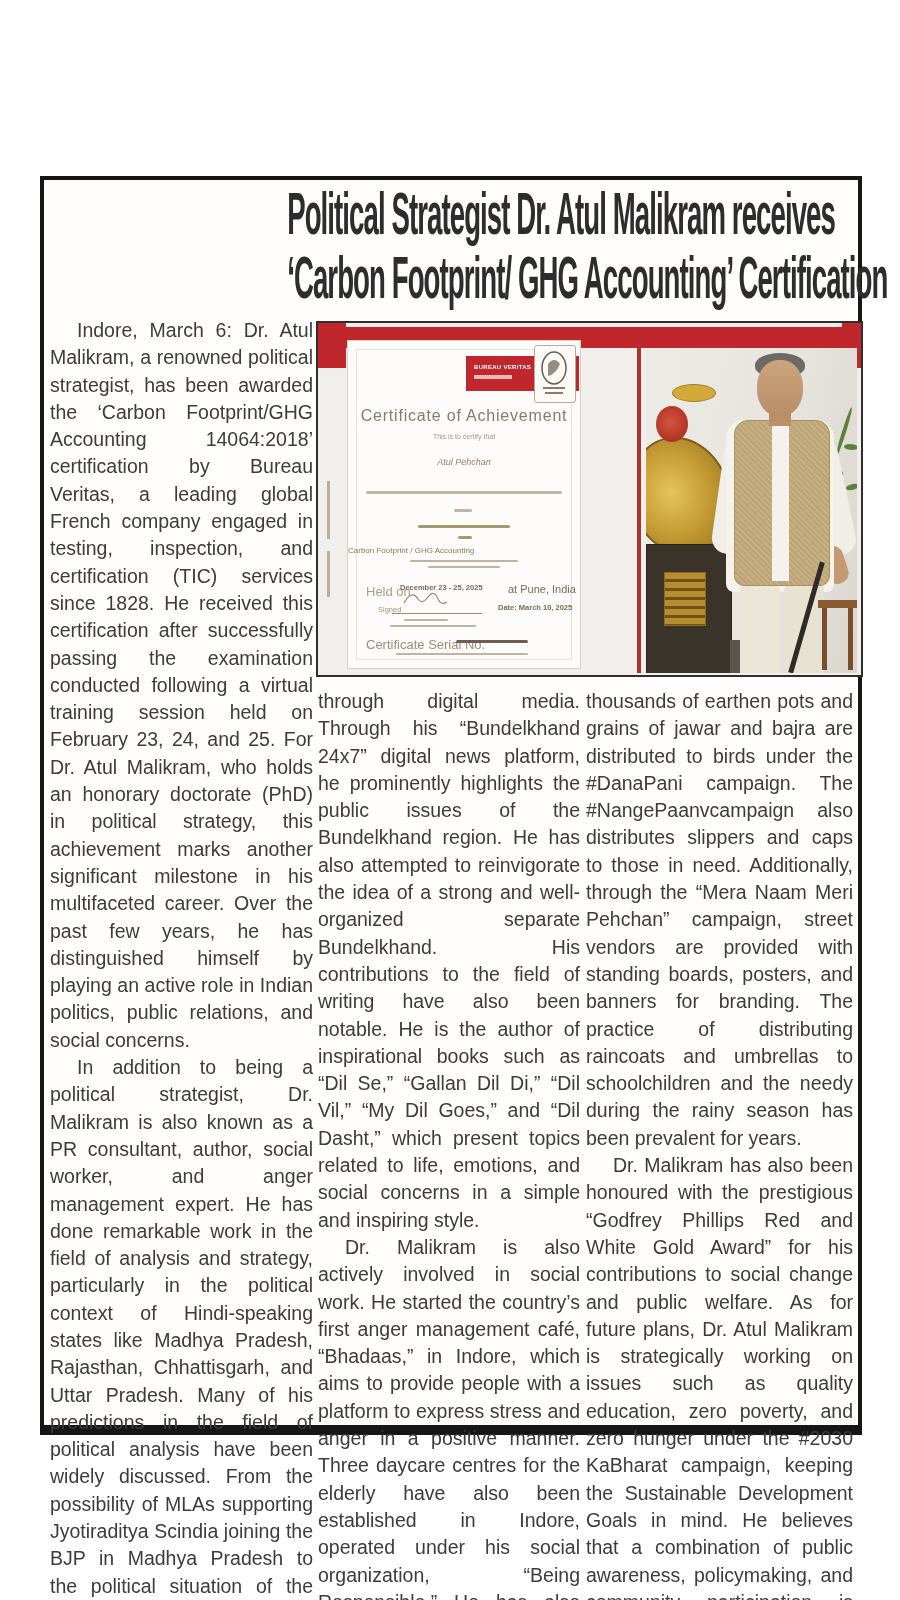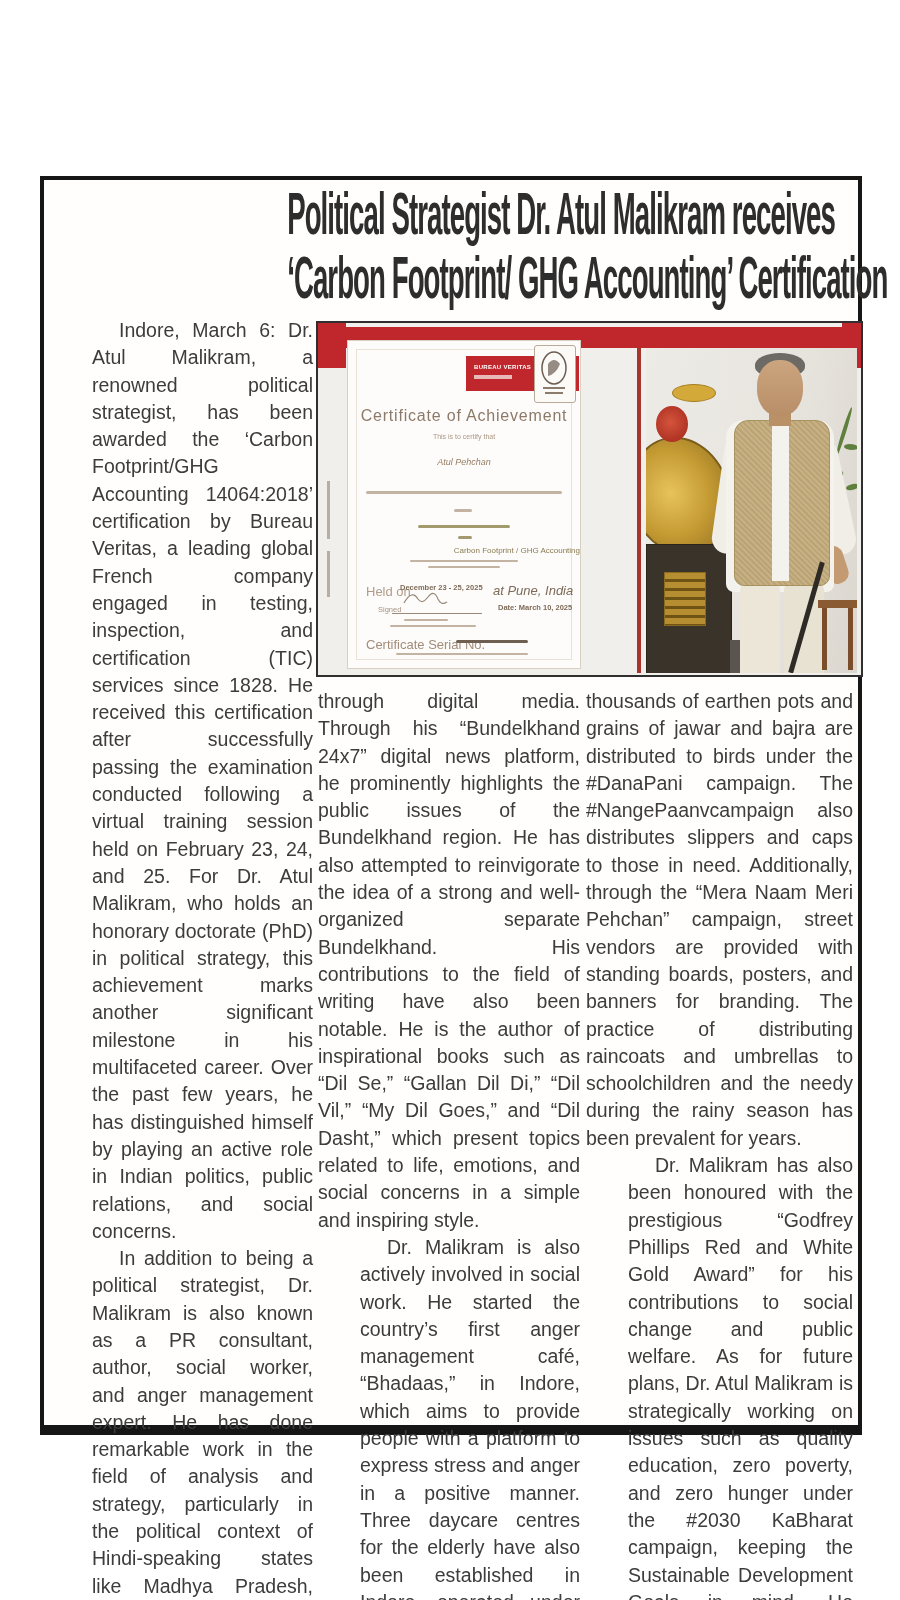--- a/index.html
+++ b/index.html
@@ -7,21 +7,21 @@
         font-family:"Liberation Sans",sans-serif;}
   .article-frame{position:absolute;left:40px;top:176px;width:814px;height:1245px;
         border:4px solid #161616;border-bottom-width:10px;background:#fffefd;}
   
   .headline{position:absolute;left:0;right:0;top:2px;text-align:right;padding-left:32px;}
   .hl-line{display:block;font-weight:700;font-size:60px;line-height:64px;color:#2d2d2d;
         white-space:nowrap;letter-spacing:-2px;transform:scaleX(0.46);transform-origin:50% 50%;}
   
   .col{position:absolute;font-size:19.5px;line-height:27.3px;color:#3c3c3c;text-align:justify;}
   .col p{margin:0;}
-  .col p.ind{text-indent:27px;margin-left:42px;}
+  .col p.ind{text-indent:27px;}
   .col1{left:6px;top:137px;width:263px;}
   .col2{left:274px;top:508px;width:262px;}
   .col3{left:542px;top:508px;width:267px;}
   
   .photo-block{position:absolute;left:272px;top:141px;width:543px;height:352px;
         border:2px solid #2f2f2f;background:#f1efeb;overflow:hidden;}
   .red{background:#c0272d;}
   .band-top{position:absolute;left:0;right:0;top:4px;height:21px;}
   .corner-l{position:absolute;left:0;top:0;width:28px;height:45px;}
   .corner-r{position:absolute;right:0;top:0;width:19px;height:45px;}
@@ -38,24 +38,24 @@
   .emblem{position:absolute;left:186px;top:4px;width:40px;height:56px;background:#fbfaf7;
         border:1px solid #b9aa97;border-radius:3px;}
   .cert-title{left:0;right:0;top:66px;text-align:center;font-size:16px;letter-spacing:.8px;
         color:#8d7969;filter:blur(.35px);}
   .cert-certify{left:0;right:0;top:92px;text-align:center;font-size:7px;color:#ab9786;filter:blur(.4px);}
   .cert-name{left:0;right:0;top:116px;text-align:center;font-size:9px;font-style:italic;
         color:#987c64;filter:blur(.4px);}
   .bline{position:absolute;height:3px;background:#c3b3a2;border-radius:2px;filter:blur(.5px);}
   .bline.olive{background:#a39a6e;}
   .bline.dark{background:#6e5f50;}
-  .cert-course{left:0;right:0;top:205px;text-align:right;font-size:8px;color:#8a7c52;filter:blur(.45px);}
+  .cert-course{left:0;right:0;top:205px;text-align:left;font-size:8px;color:#8a7c52;filter:blur(.45px);}
   .cert-held{left:18px;top:224px;font-size:13px;color:#b09c8a;filter:blur(.4px);}
   .cert-dates{left:52px;top:223px;font-size:7.5px;color:#7d6a58;font-weight:700;filter:blur(.4px);}
-  .cert-loc{left:145px;top:223px;font-size:13px;color:#7d6a58;filter:blur(.4px);font-style:italic;}
+  .cert-loc{left:160px;top:223px;font-size:11px;color:#7d6a58;filter:blur(.4px);}
   .cert-signed{left:18px;top:258px;font-size:7.5px;color:#a79280;filter:blur(.4px);padding-left:12px;}
   .sig-line{position:absolute;left:44px;top:266px;width:90px;height:1px;background:#9a8a7a;}
   .cert-date{left:150px;top:256px;font-size:7.5px;color:#7d6a58;font-weight:700;filter:blur(.4px);}
   .cert-serial{left:18px;top:292px;font-size:13px;color:#a08c7a;filter:blur(.4px);}
   
   .portrait{position:absolute;left:328px;top:25px;width:211px;height:325px;overflow:hidden;
         background:linear-gradient(100deg,#edebe6 0%,#e8e5df 55%,#dbd7cf 100%);}
   .shape{position:absolute;}
   .horn{left:-16px;top:88px;width:96px;height:116px;border-radius:50%;transform:rotate(-18deg);
         background:radial-gradient(ellipse at 42% 45%,#e7c35c 0%,#c49a33 48%,#8a6a1d 100%);

